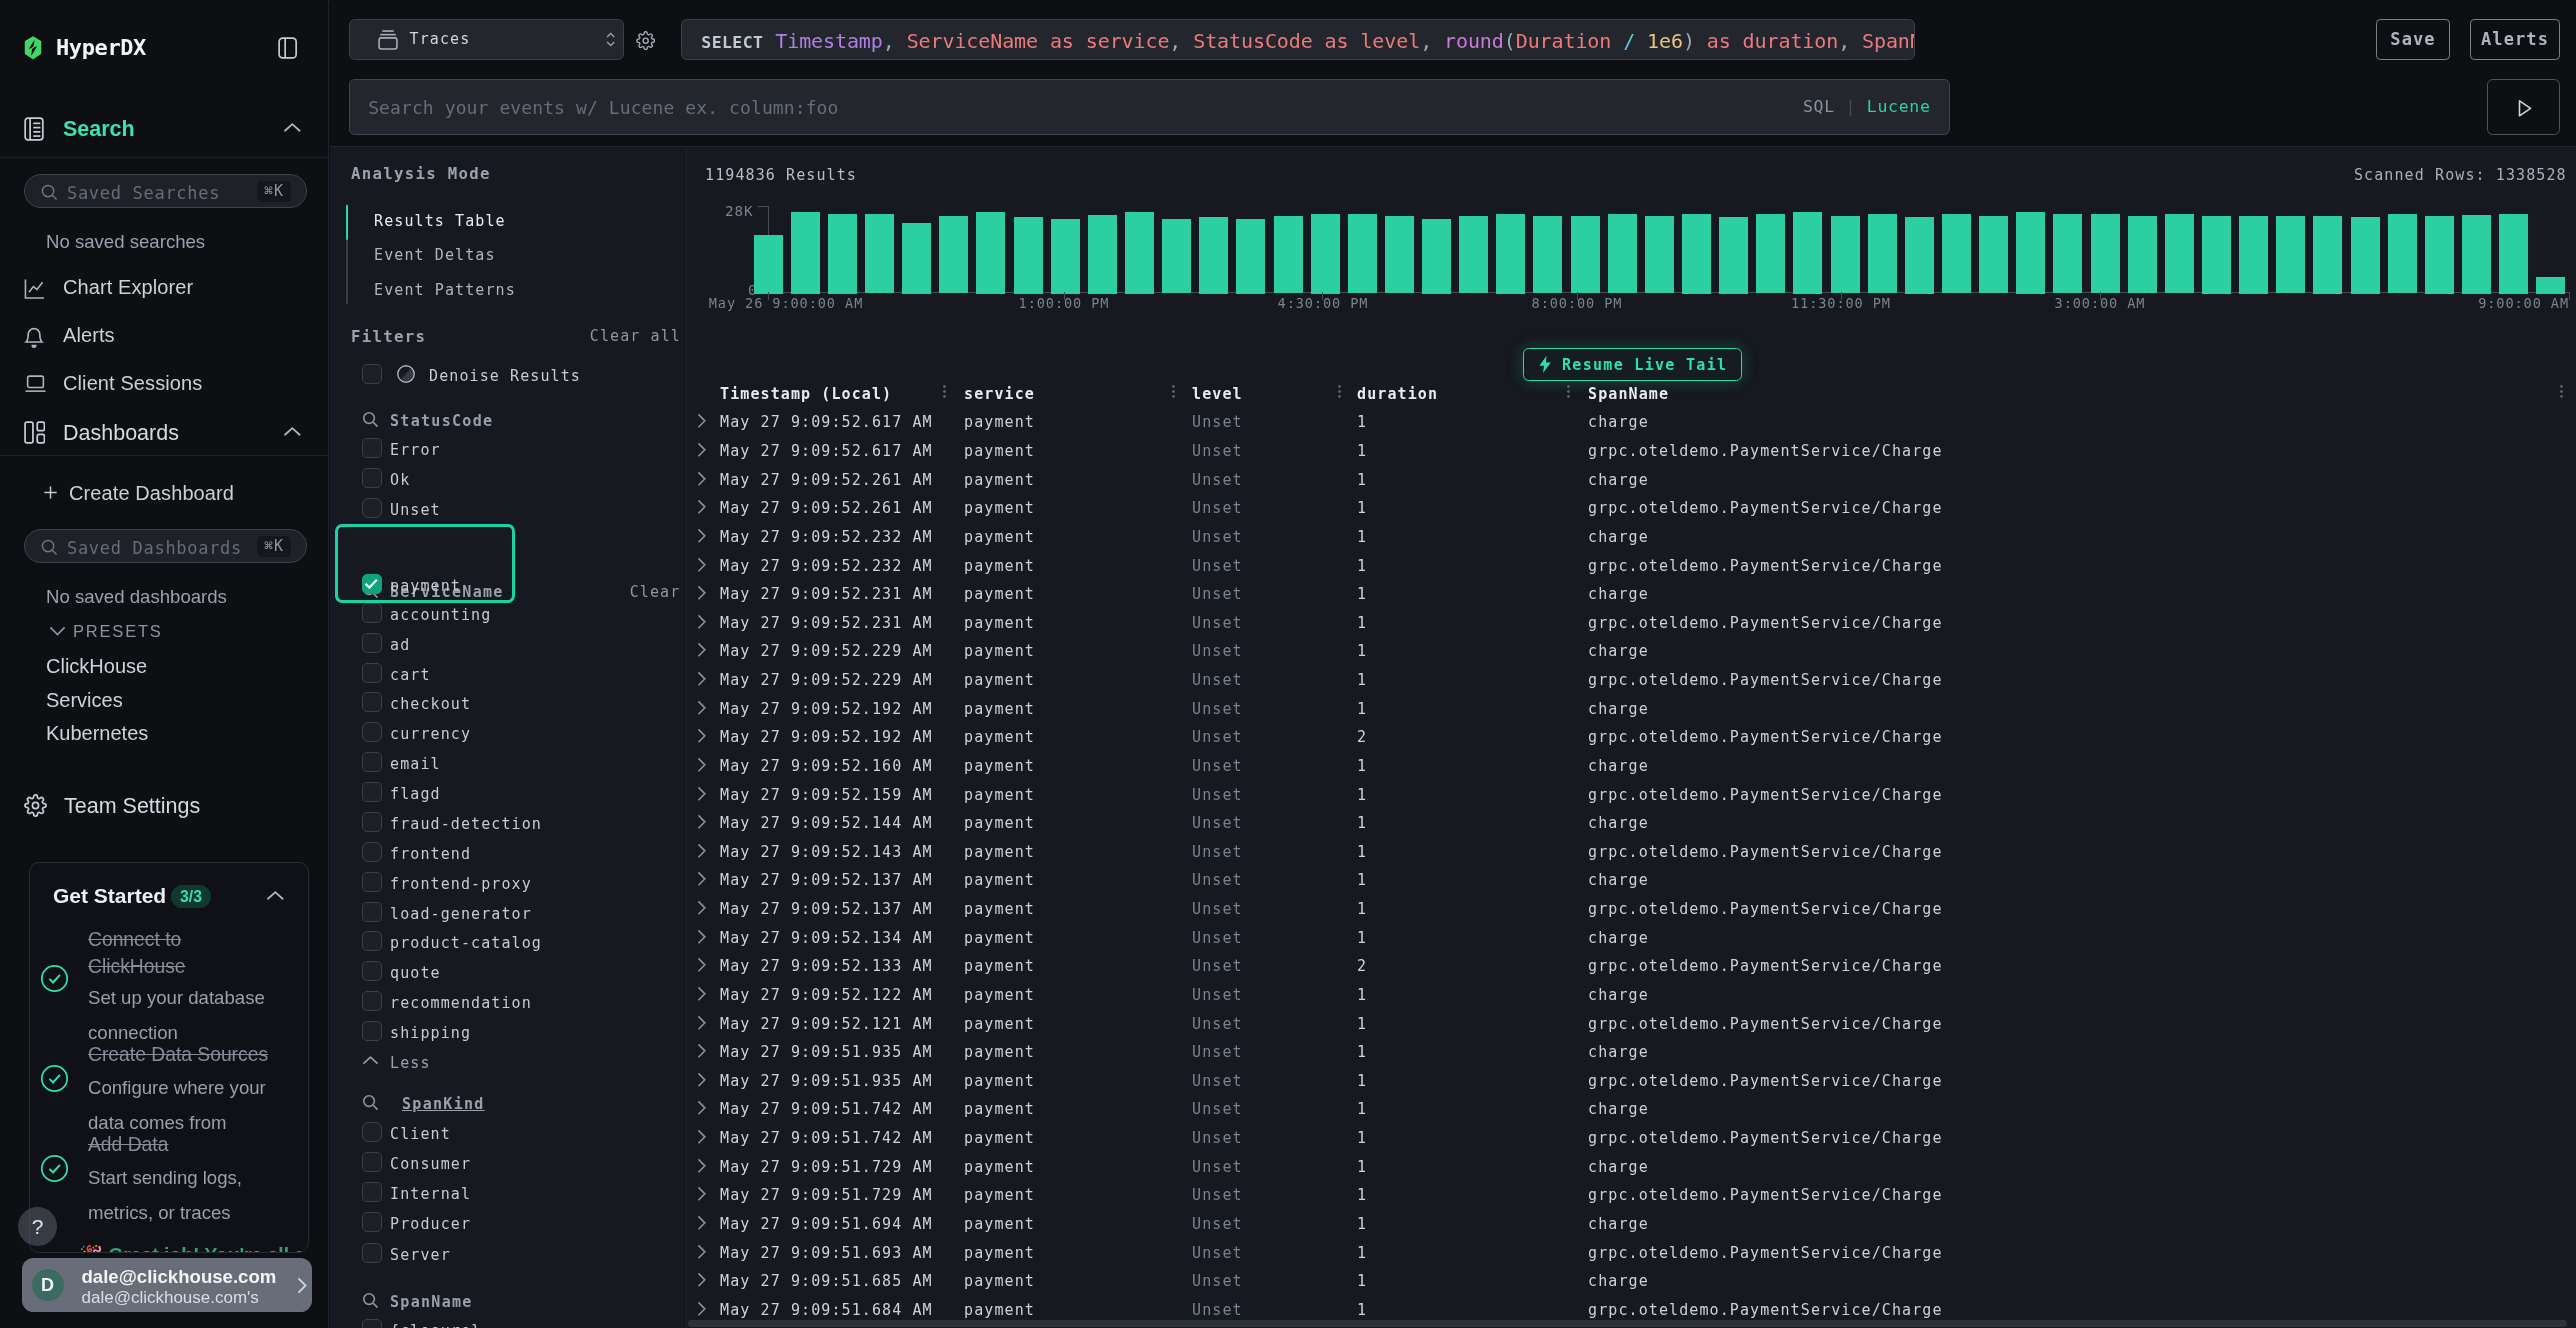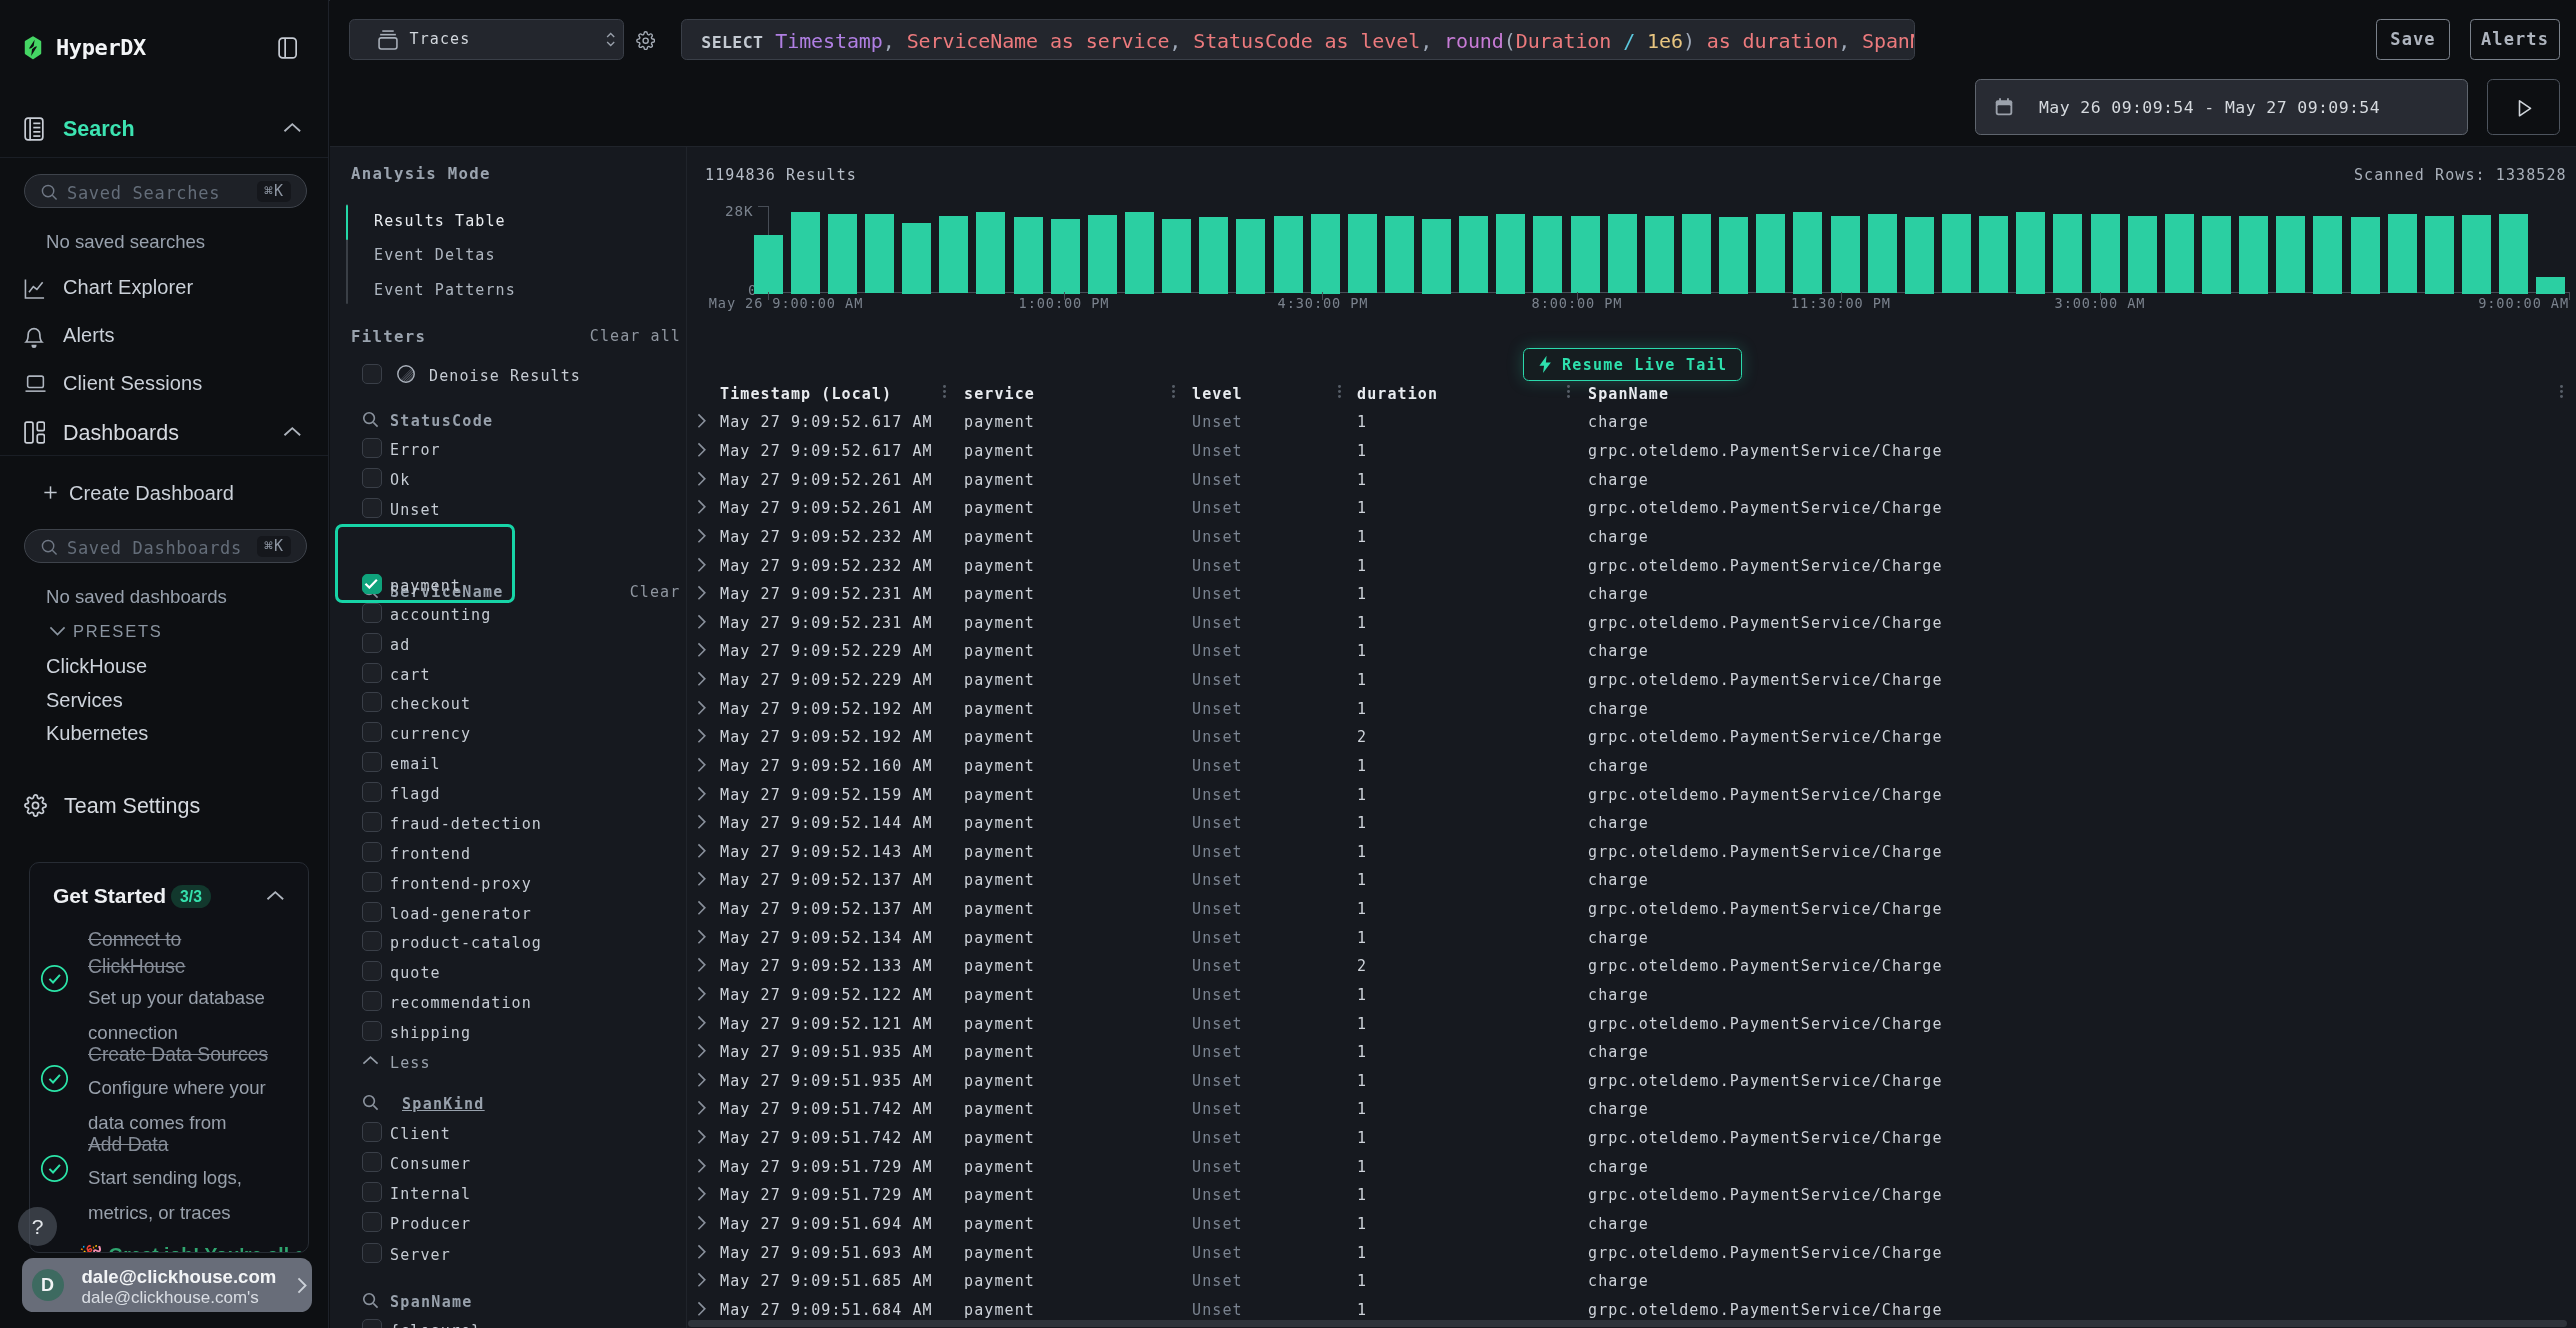--- a/index.html
+++ b/index.html
@@ -304,30 +304,27 @@
     <div class="abs tb-box" style="left:351px;top:18.6px;width:1234px;height:41px;overflow:hidden">
       <div id="sql-select-line" class="abs sql-text" style="left:19.3px;top:9.3px"><span class="sql-kw">SELECT</span><span class="sql-fld"> </span><span class="sql-id">Timestamp</span><span class="sql-pn">, </span><span class="sql-fld">ServiceName as service</span><span class="sql-pn">, </span><span class="sql-fld">StatusCode as level</span><span class="sql-pn">, </span><span class="sql-fn">round</span><span class="sql-pn">(</span><span class="sql-fld">Duration </span><span class="sql-op">/</span><span class="sql-fld"> </span><span class="sql-num">1e6</span><span class="sql-pn">)</span><span class="sql-fld"> as duration</span><span class="sql-pn">, </span><span class="sql-fld">SpanN</span></div>
     </div>
     <div class="abs tb-btn" style="left:2046px;top:18.6px;width:74px;height:41px">
         <span>Save</span>
       </div>
     <div class="abs tb-btn" style="left:2140px;top:18.6px;width:90px;height:41px">
         <span>Alerts</span>
       </div>
 
-    <div class="abs" style="left:1645px;top:79px;width:493px;height:56px;background:#282B33;border:1.4px solid #5F656E;border-radius:5.7px">
-      <span class="abs" style="left:19.3px;top:18px">
-        <svg width="18" height="18" viewBox="0 0 25 25">
-          <rect x="1" y="3" width="23" height="21" rx="3" fill="#9BA1AB"></rect>
-          <rect x="3.6" y="10" width="17.8" height="11.5" rx="1.5" fill="#282B33"></rect>
-          <line x1="7" y1="0.5" x2="7" y2="6" stroke="#9BA1AB" stroke-width="2.6"></line>
-          <line x1="18" y1="0.5" x2="18" y2="6" stroke="#9BA1AB" stroke-width="2.6"></line>
-        </svg>
+    <div class="abs" style="left:18.6px;top:79px;width:1601px;height:56px;background:#23262D;border:1.4px solid #3F444D;border-radius:5.7px">
+      <span class="abs" style="left:18.6px;top:16.5px;font-size:18px;letter-spacing:0.1px;color:#656D79;white-space:nowrap">Search your events w/ Lucene ex. column:foo</span>
+      <span class="abs" style="right:18px;top:17px;font-size:16.5px;letter-spacing:0.7px;white-space:nowrap">
+        <span style="color:#8A919D">SQL</span>
+        <span style="color:#454B55"> | </span>
+        <span style="color:#2BD3A6">Lucene</span>
       </span>
-      <span class="abs" style="left:63px;top:18px;font-size:16.5px;letter-spacing:0.4px;color:#D6DADF;white-space:nowrap">May 26 09:09:54 - May 27 09:09:54</span>
     </div>
     <div class="abs" style="left:2157px;top:79px;width:73px;height:56px;background:transparent;border:1.4px solid #4D545E;border-radius:5.7px">
       <span class="abs" style="left:29px;top:18.6px">
         <svg width="15.7" height="18.6" viewBox="0 0 22 26" fill="none" stroke="#CFD4DA" stroke-width="2.2">
             <path d="M3.5 2.5 L19 13 L3.5 23.5 Z" stroke-linejoin="round"></path>
           </svg>
       </span>
     </div>
   </header>
 

